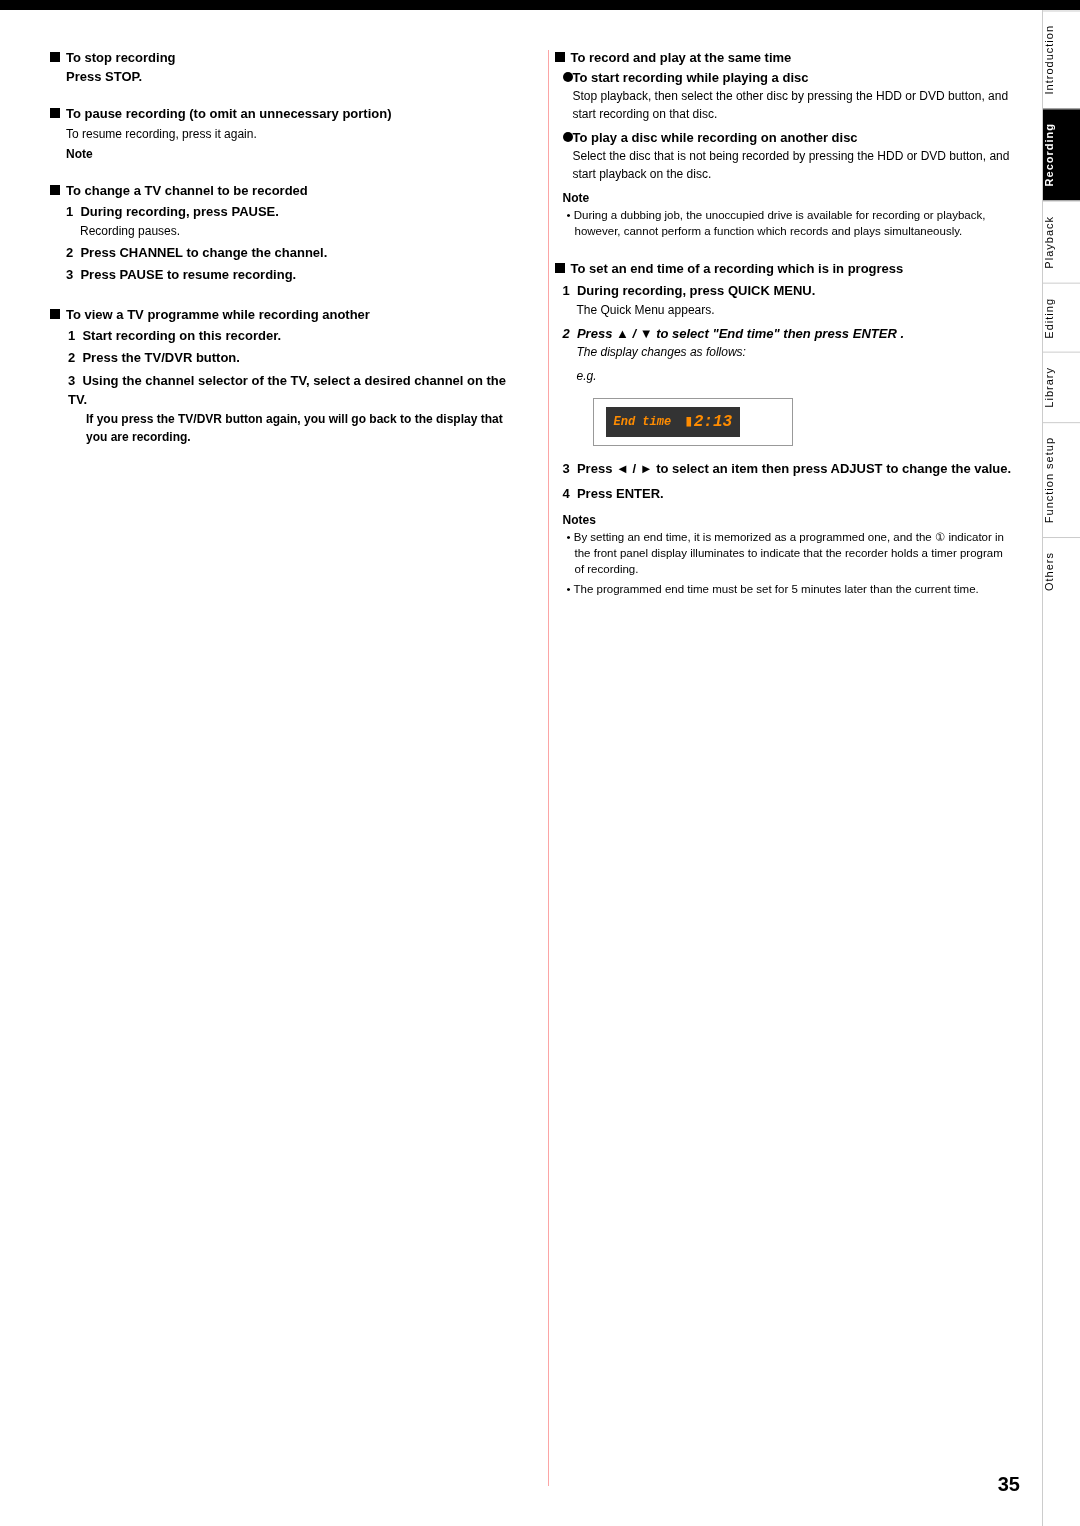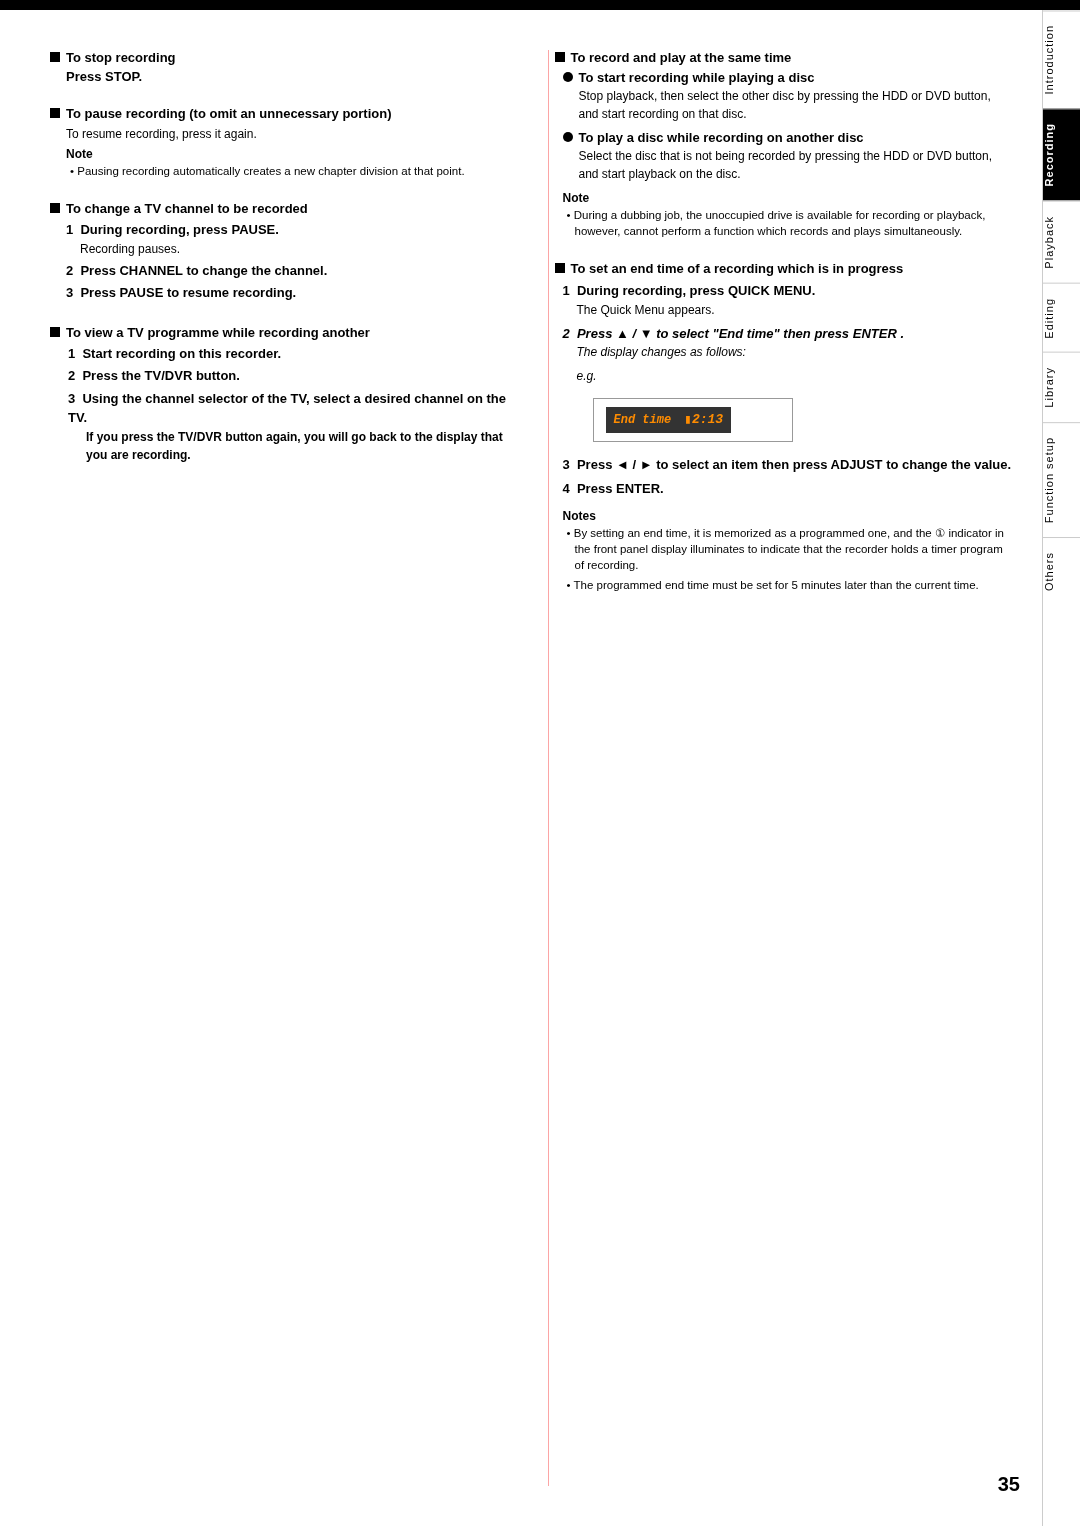--- a/index.html
+++ b/index.html
@@ -66,21 +66,21 @@
       width: 10px;
       height: 10px;
       border-radius: 50%;
       background: #000;
       flex-shrink: 0;
       margin-top: 2px;
     }
     .sub-item {
       display: flex;
       align-items: flex-start;
-      gap: 6px;
+      gap: 0;
       margin-bottom: 4px;
       margin-left: 0;
     }
     .bold-line {
       font-weight: bold;
       font-size: 13px;
       margin-bottom: 2px;
     }
     .normal-text {
       font-size: 12px;
@@ -129,21 +129,21 @@
       font-size: 12px;
       font-weight: bold;
       padding: 3px 8px;
       display: inline-flex;
       align-items: center;
       gap: 13px;
       font-family: 'Courier New', monospace;
     }
     .display-time {
       color: #ff8c00;
-      font-size: 13px;
+      font-size: 16px;
     }
     .eg-label {
       font-size: 12px;
       margin-bottom: 3px;
     }
     
     .sidebar {
       width: 38px;
       background: #fff;
       border-left: 1px solid #ccc;
@@ -203,21 +203,20 @@
         </div>
 
         <div class="section">
           <div class="section-title">
             <span class="black-square"></span>
             <span>To pause recording (to omit an unnecessary portion)</span>
           </div>
           <div class="normal-text" style="margin-left:16px;">To resume recording, press it again.</div>
           <div style="margin-left:16px; margin-top:4px;">
             <div class="note-label">Note</div>
-            <div class="note-bullet">• Pausing recording automatically creates a new chapter division at that point.</div>
           </div>
         </div>
 
         <div class="section">
           <div class="section-title">
             <span class="black-square"></span>
             <span>To change a TV channel to be recorded</span>
           </div>
           <div class="numbered-list" style="margin-left:16px;">
             <div class="numbered-item">

